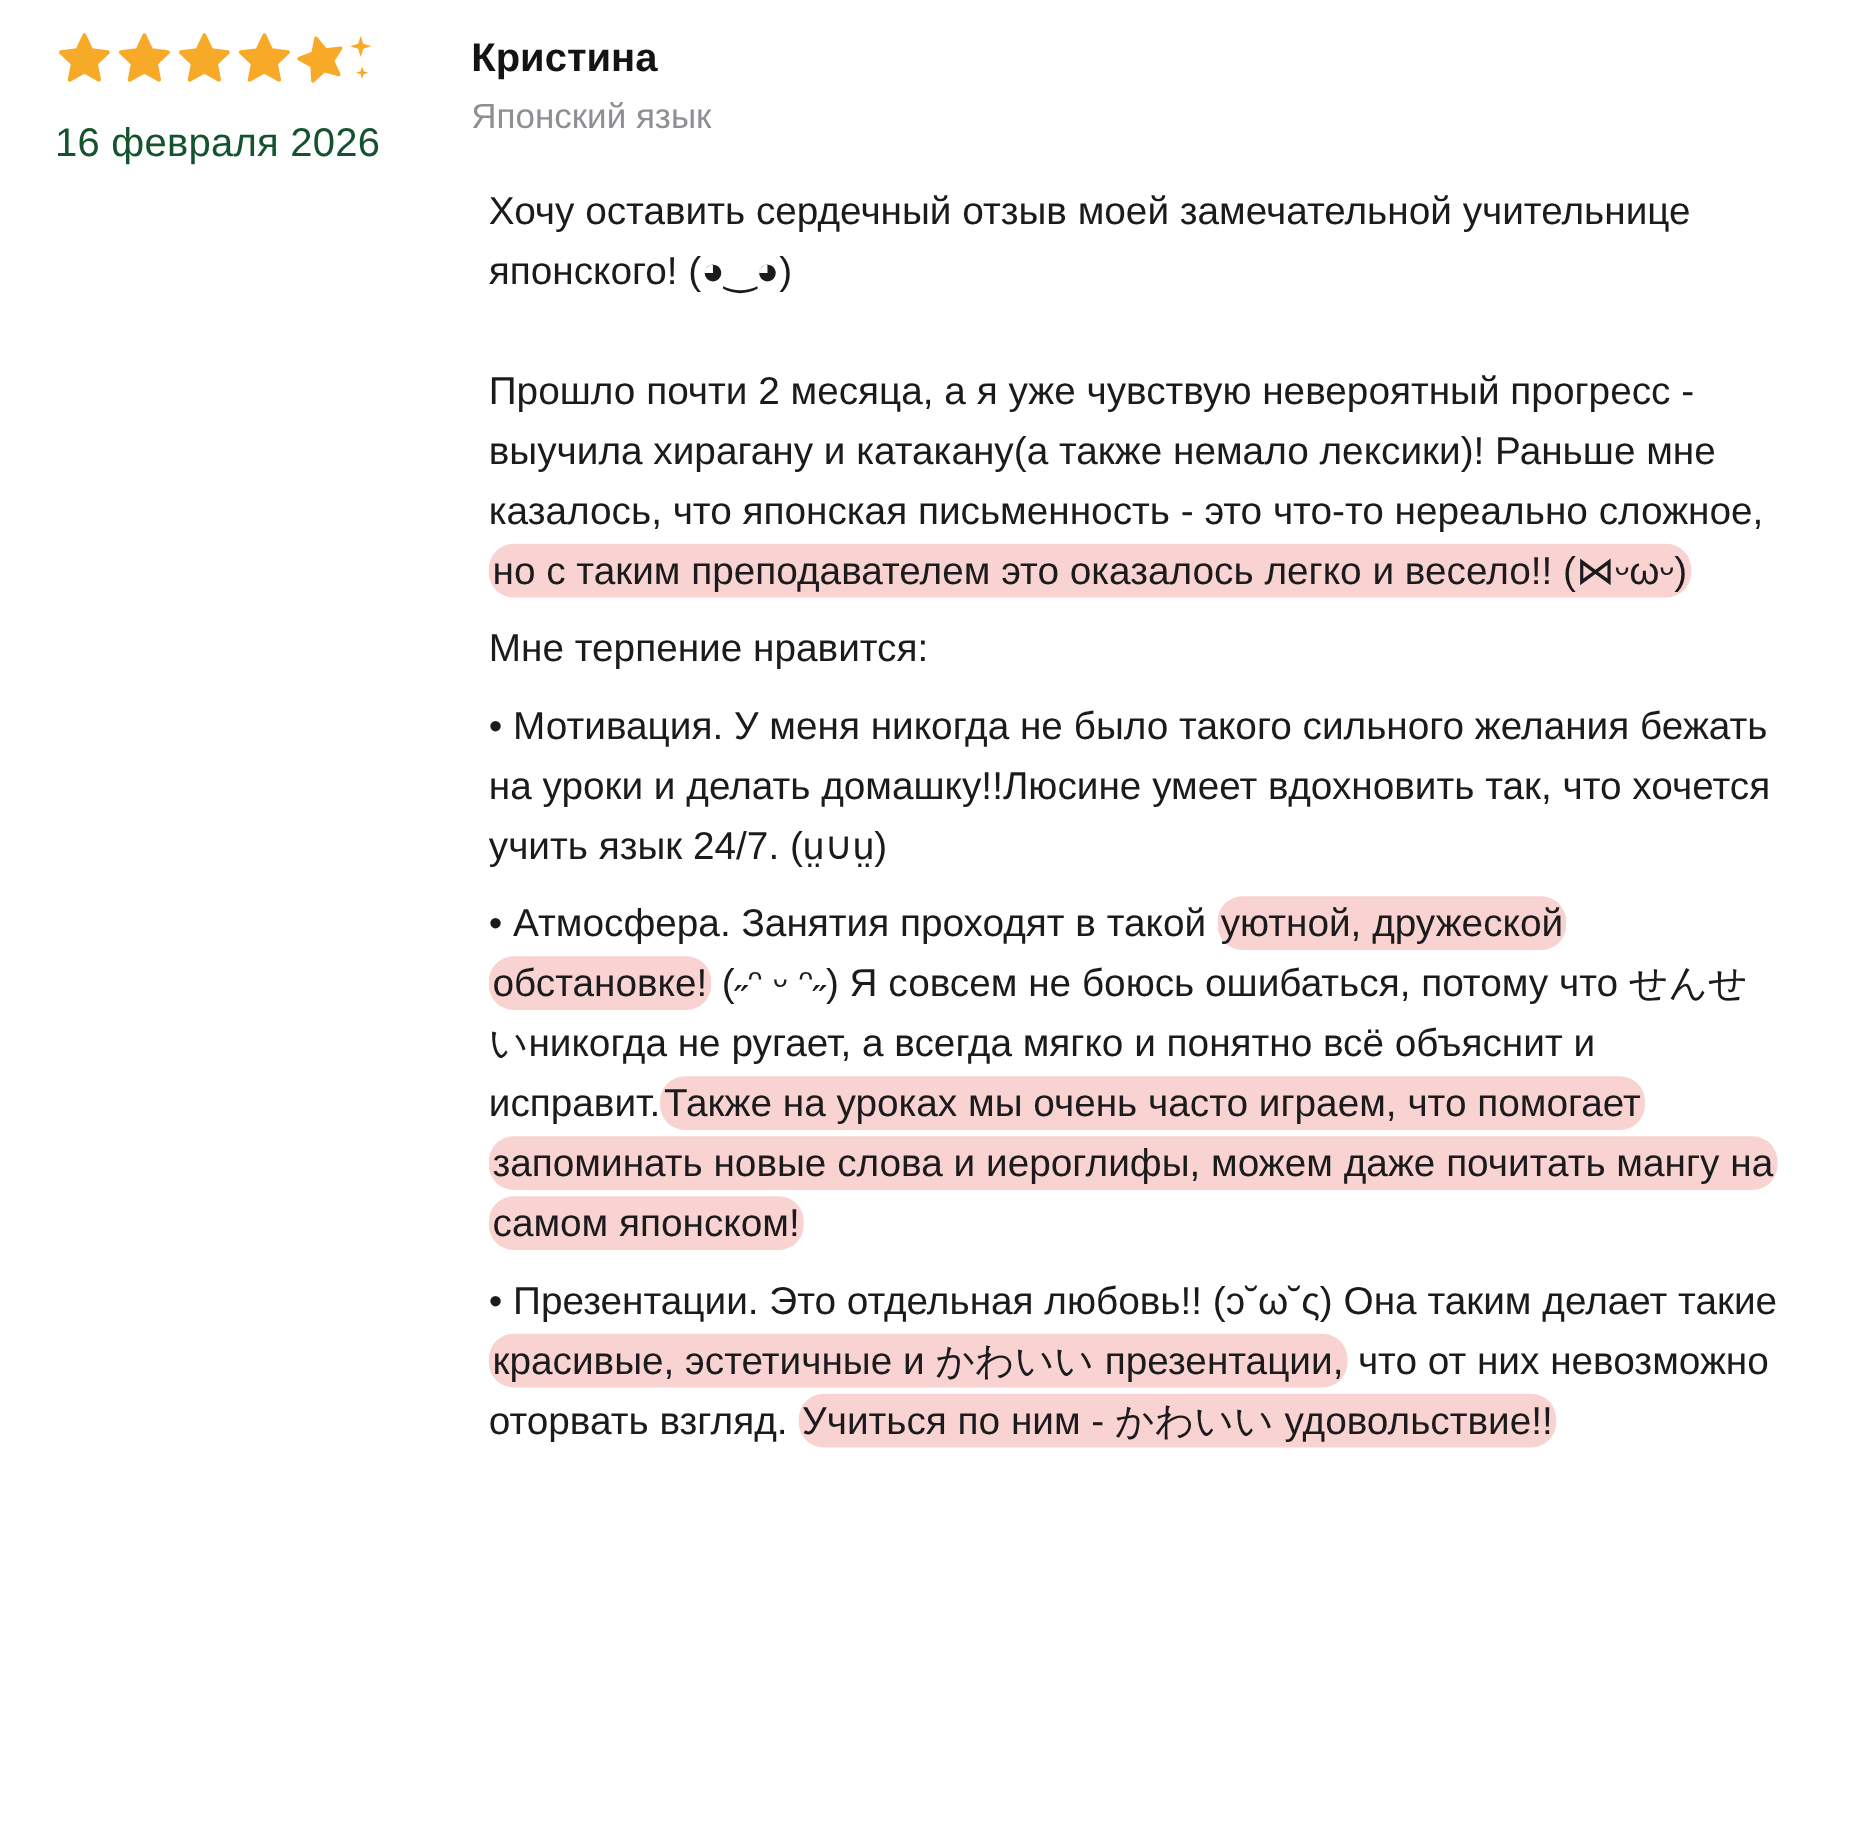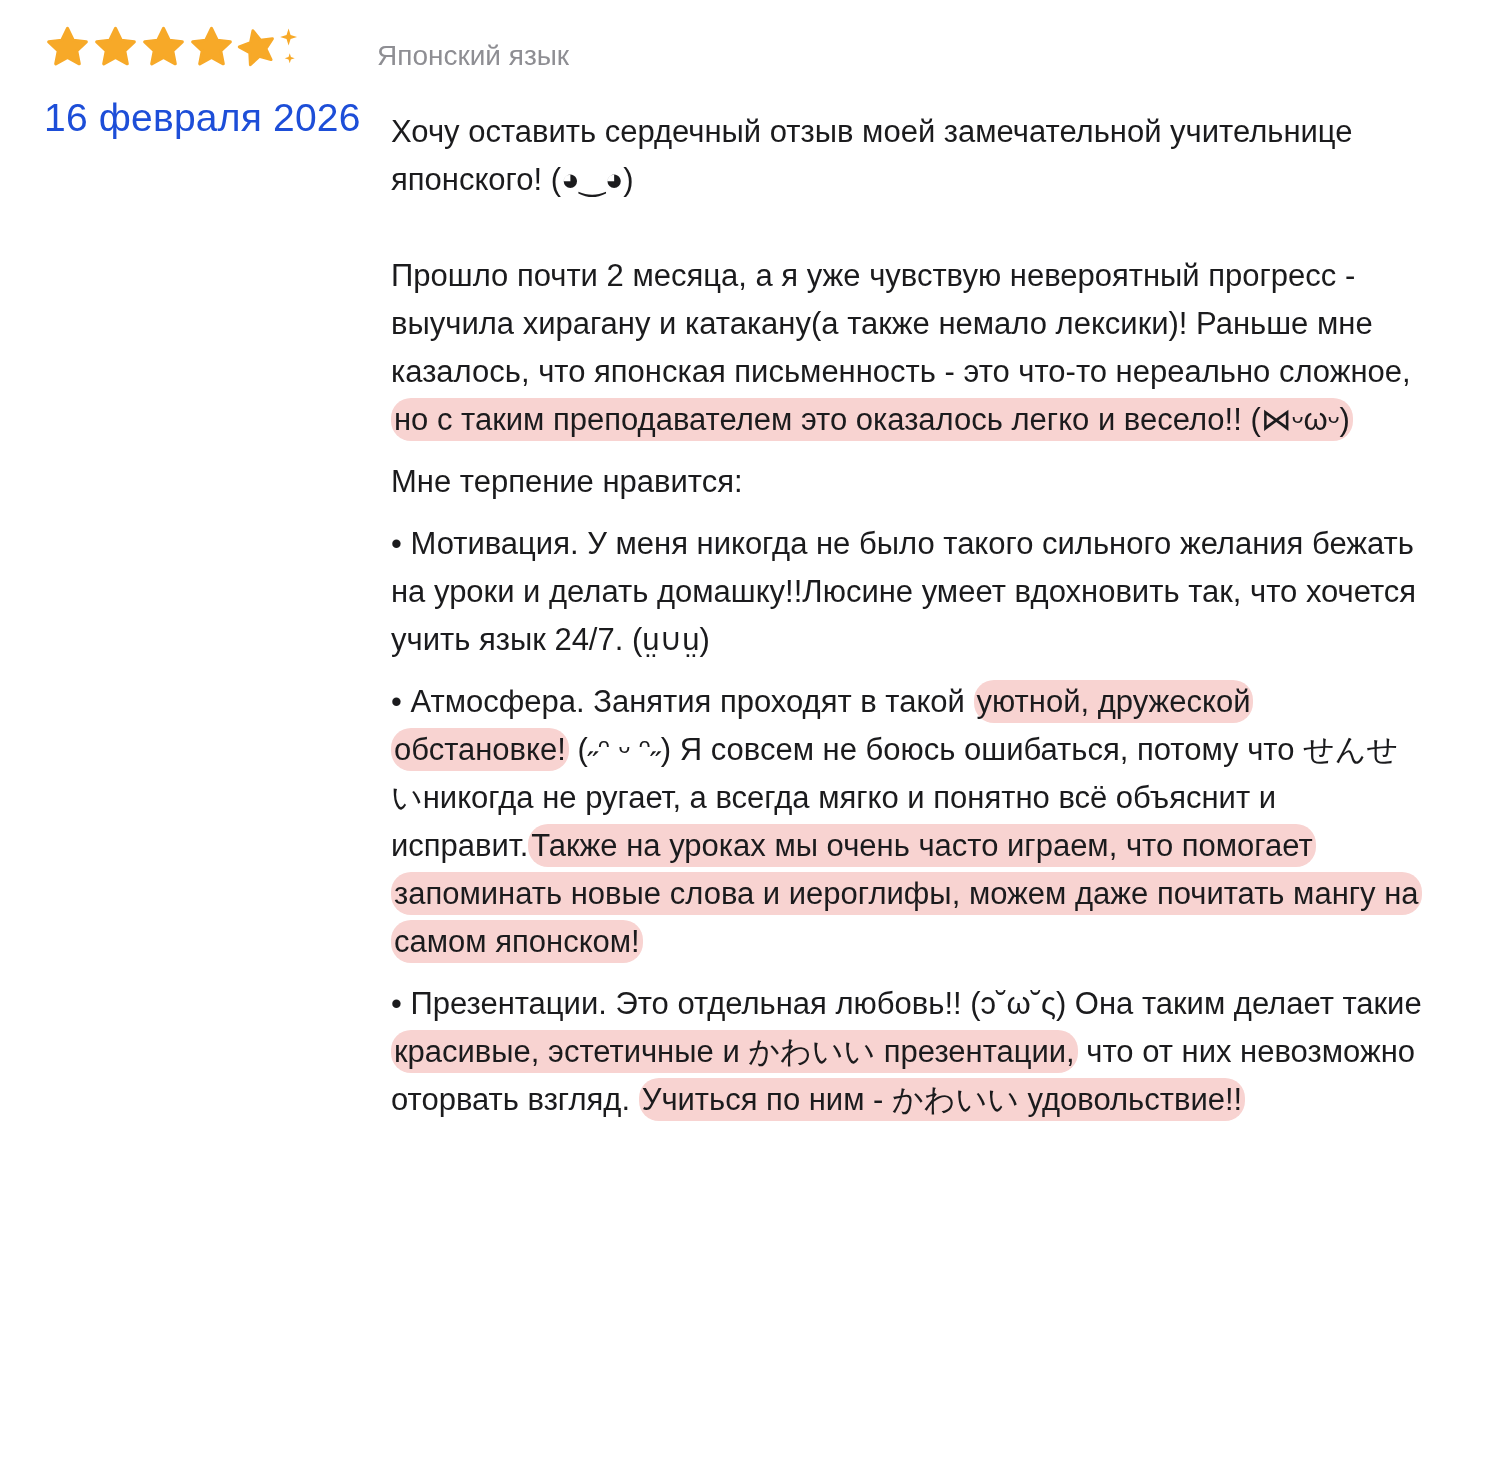--- a/index.html
+++ b/index.html
@@ -5,21 +5,21 @@
   html,body{margin:0;padding:0;background:#ffffff;}
   body{
     width:1488px;height:1464px;overflow:hidden;
     font-family:"Liberation Sans","DejaVu Sans",sans-serif;
     color:#1b1b1d;
   }
   .wrap{display:flex;padding:24px 46px 30px 44px;box-sizing:border-box;}
   .left{width:333px;flex-shrink:0;}
   .stars{display:flex;align-items:flex-start;gap:1px;color:var(--star,#F7A928);}
   .stars svg{display:block;}
-  .date{margin-top:22px;font-size:39px;color:#1d4ed8;letter-spacing:.2px;}
+  .date{margin-top:22px;font-size:32px;color:#14532d;letter-spacing:.2px;}
   .right{flex:1;max-width:1066px;padding-top:4px;}
   .name{font-size:32px;font-weight:700;color:#141416;}
   .subject{margin-top:12px;font-size:28px;color:#8e8e93;}
   .body{margin-top:36px;font-size:31px;line-height:48px;color:#1b1b1d;}
   .body p.block{margin:14px;}
   .body p.block.gap{margin-top:48px;}
   .hl{
     background:var(--hl,#F8D3D1);
     border-radius:20px;
     padding:4px 3px;
@@ -57,20 +57,21 @@
           <path d="M11 3.2l2.7 5.7 6.2.75-4.55 4.3 1.2 6.1L11 17l-5.55 3.05 1.2-6.1-4.55-4.3 6.2-.75z" fill="currentColor" stroke="currentColor" stroke-width="1.5" stroke-linejoin="round"></path>
         </g>
         <path d="M27.2 2.4l1.05 3.35L31.6 6.8l-3.35 1.05-1.05 3.35-1.05-3.35L22.8 6.8l3.35-1.05z" fill="currentColor"></path>
         <path d="M27.8 15.2l0.62 1.98 1.98 0.62-1.98 0.62-0.62 1.98-0.62-1.98-1.98-0.62 1.98-0.62z" fill="currentColor"></path>
       </svg>
     </div>
     <div class="date">16 февраля 2026</div>
   </div>
 
   <div class="right">
+    <div class="name">Кристина</div>
     <div class="subject">Японский язык</div>
     <div class="body" id="review-body">
         <p class="block"><span>Хочу оставить сердечный отзыв моей замечательной учительнице японского! (◕‿◕)</span></p>
         <p class="block gap"><span>Прошло почти 2 месяца, а я уже чувствую невероятный прогресс - выучила хирагану и катакану(а также немало лексики)! Раньше мне казалось, что японская письменность - это что-то нереально сложное, </span><span class="hl">но с таким преподавателем это оказалось легко и весело!! (⋈ᵕωᵕ)</span></p>
         <p class="block"><span>Мне терпение нравится:</span></p>
         <p class="block"><span>• Мотивация. У меня никогда не было такого сильного желания бежать на уроки и делать домашку!!Люсине умеет вдохновить так, что хочется учить язык 24/7. (ṳ∪ṳ) ゞ</span></p>
         <p class="block"><span>• Атмосфера. Занятия проходят в такой </span><span class="hl">уютной, дружеской обстановке!</span><span> (˶ᵔ ᵕ ᵔ˶) Я совсем не боюсь ошибаться, потому что せんせいникогда не ругает, а всегда мягко и понятно всё объяснит и исправит.</span><span class="hl">Также на уроках мы очень часто играем, что помогает запоминать новые слова и иероглифы, можем даже почитать мангу на самом японском!</span></p>
         <p class="block"><span>• Презентации. Это отдельная любовь!! (ɔ˘ω˘ς) Она таким делает такие </span><span class="hl">красивые, эстетичные и かわいい презентации,</span><span> что от них невозможно оторвать взгляд. </span><span class="hl">Учиться по ним - かわいい удовольствие!!</span></p>
       </div>
   </div>

